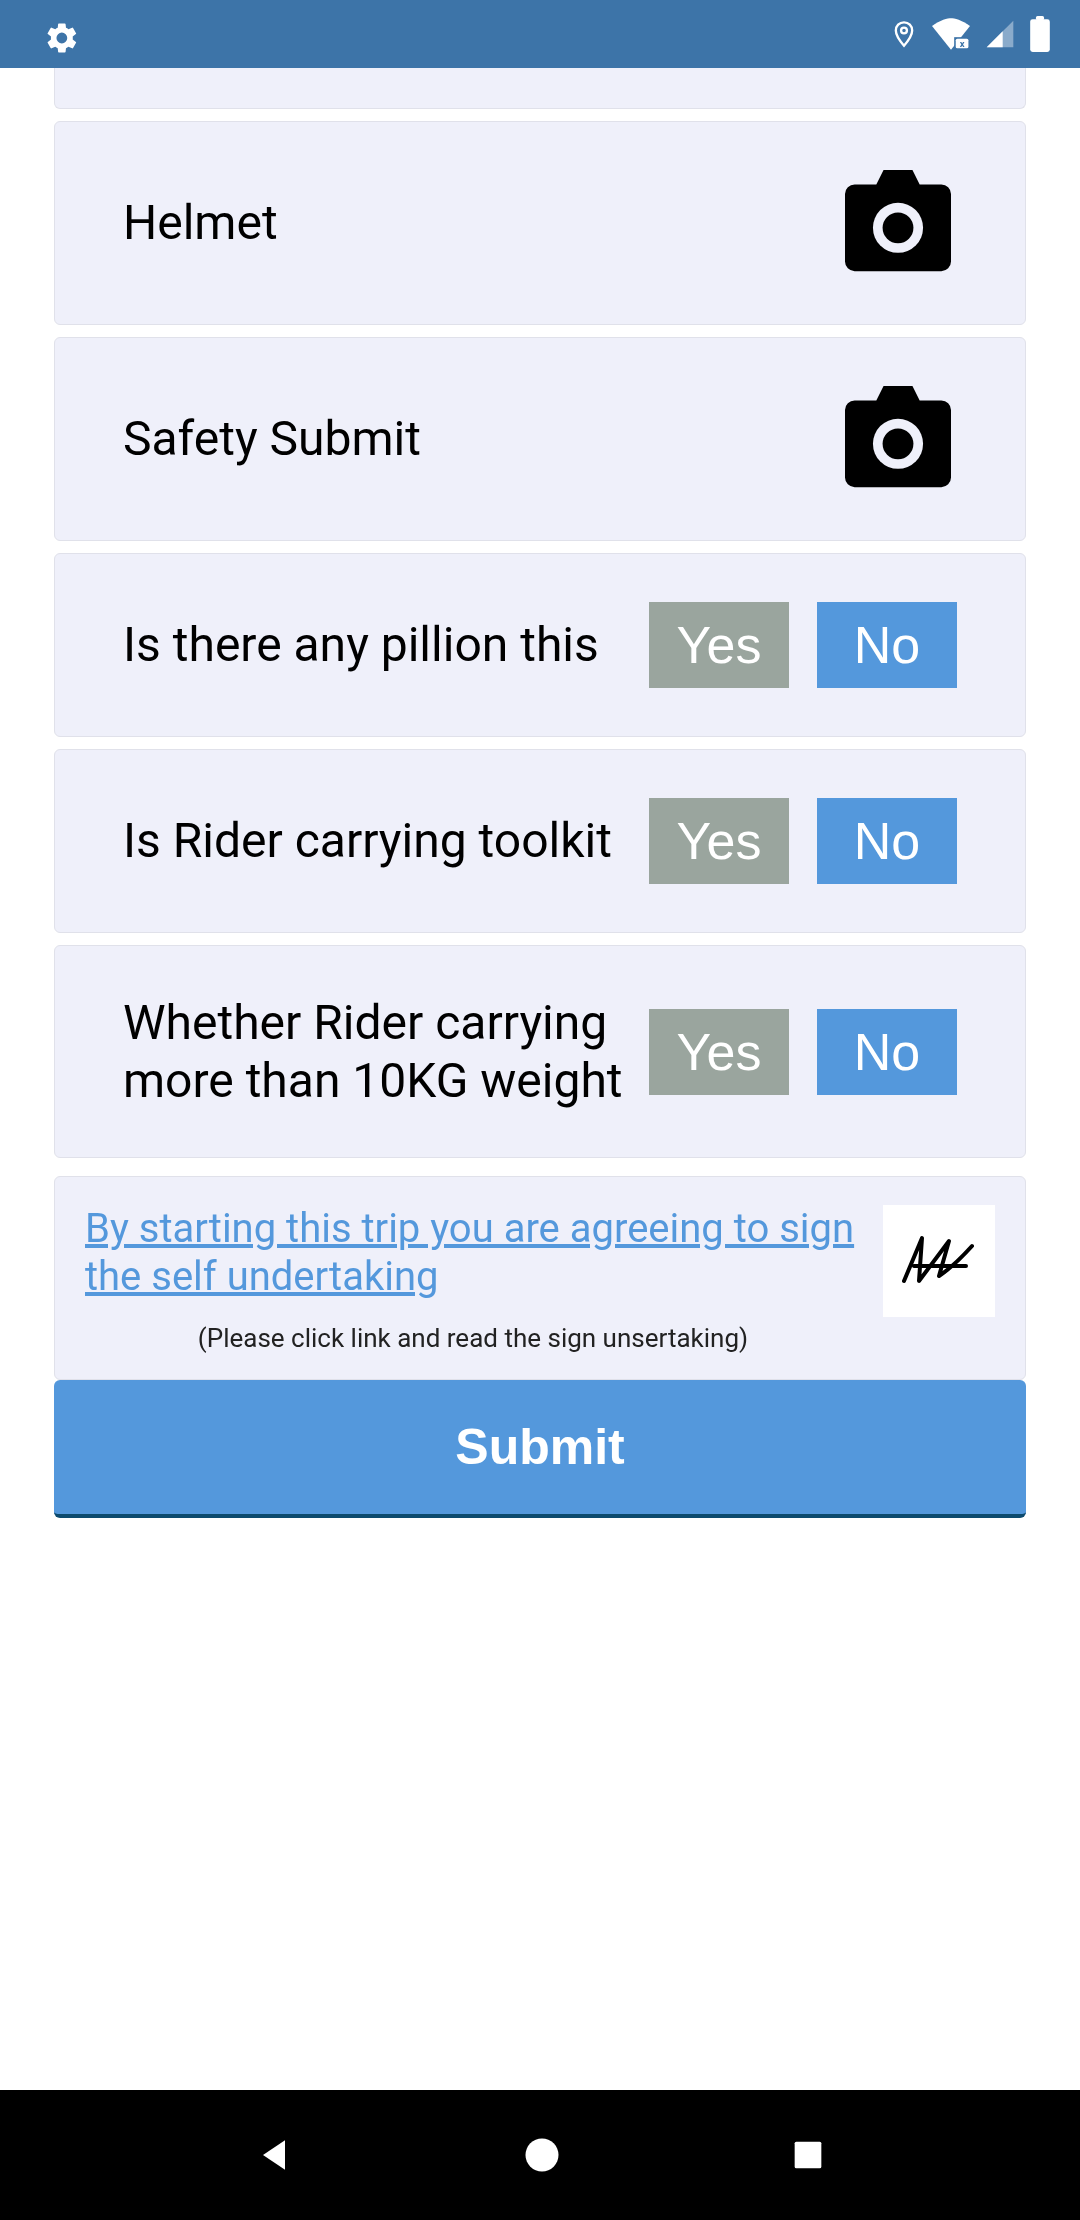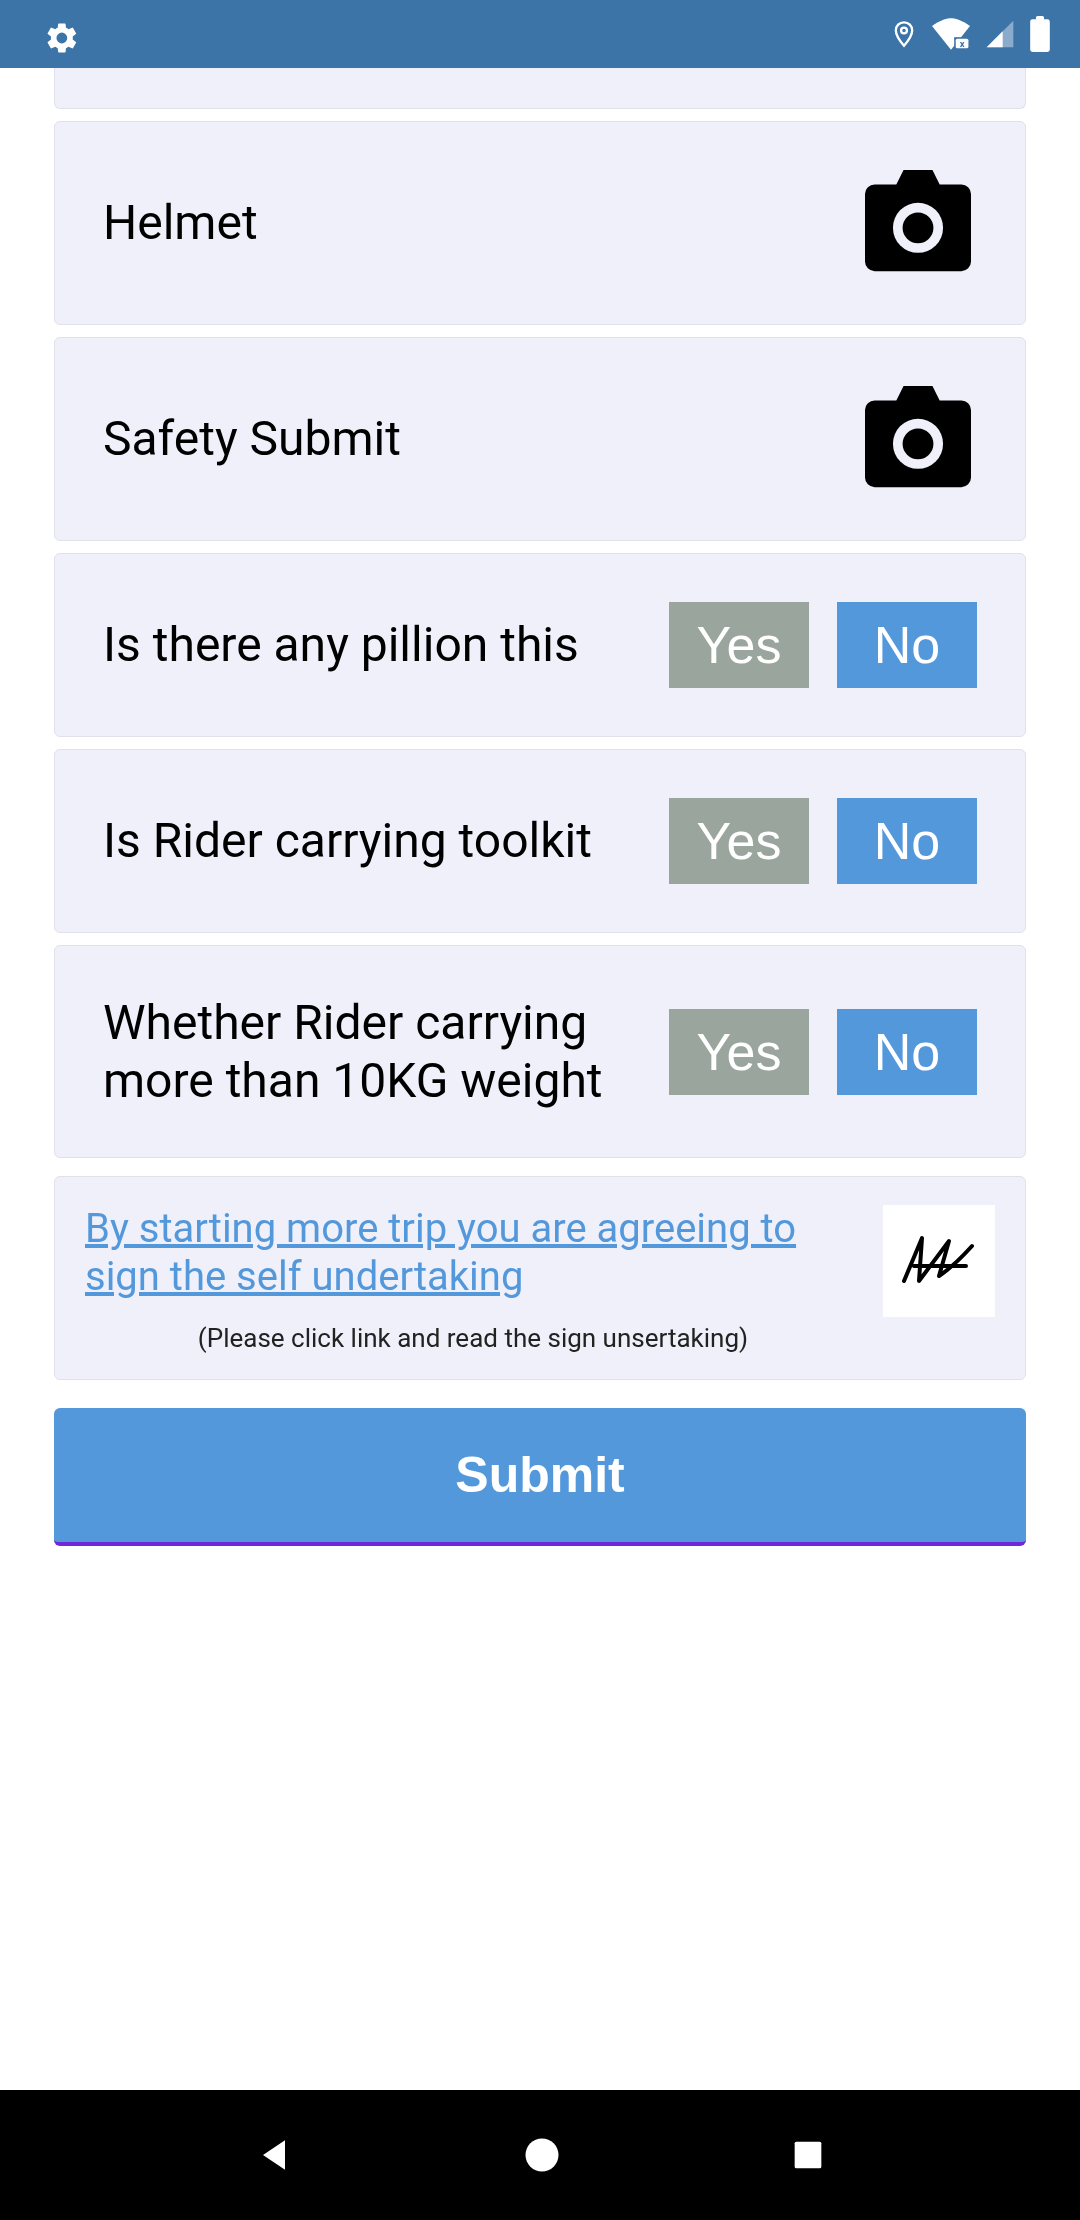--- a/index.html
+++ b/index.html
@@ -51,21 +51,21 @@
   }
   .scroll-viewport {
     height: 100%;
     padding: 0 54px 50px 54px;
   }
   .card {
     background: #eff0fa;
     border: 1px solid #e0e1ea;
     border-radius: 6px;
     margin-top: 12px;
-    padding: 48px 48px;
+    padding: 48px 68px;
     display: flex;
     align-items: center;
     justify-content: space-between;
   }
   .card.partial-top {
     margin-top: 0;
     border-top: none;
     border-top-left-radius: 0;
     border-top-right-radius: 0;
     padding-top: 10px;
@@ -137,24 +137,23 @@
     height: 112px;
     background: #fff;
     display: flex;
     align-items: center;
     justify-content: center;
     flex-shrink: 0;
   }
   .submit-btn {
     width: 100%;
     height: 138px;
-    margin-top: 28px;
     background: #5498dc;
     border: none;
-    border-bottom: 4px solid #6d28d9;
+    border-bottom: 4px solid #0c4a6e;
     border-radius: 6px;
     color: #fff;
     font-size: 50px;
     font-weight: 700;
   }
   .nav-bar {
     height: 130px;
     background: #000;
     display: flex;
     align-items: center;
@@ -264,21 +263,21 @@
       <div class="card-label">Whether Rider carrying more than 10KG weight</div>
       <div class="yn-group">
         <button class="yn-btn yn-yes">Yes</button>
         <button class="yn-btn yn-no">No</button>
       </div>
     </div>
 
     
     <div class="undertaking-card">
       <div class="undertaking-text">
-        <a class="undertaking-link">By starting more trip you are agreeing to sign the self undertaking</a>
+        <a class="undertaking-link">By starting this trip you are agreeing to sign the self undertaking</a>
         <div class="undertaking-note">(Please click link and read the sign unsertaking)</div>
       </div>
       <div class="signature-box">
         <svg width="90" height="70" viewBox="0 0 90 70">
           <path d="M10 55 L28 12 L25 55 L55 15 L45 50 Q60 40 78 20 M20 40 L72 40" stroke="#000" stroke-width="4" fill="none" stroke-linecap="round" stroke-linejoin="round"></path>
         </svg>
       </div>
     </div>
 
     

